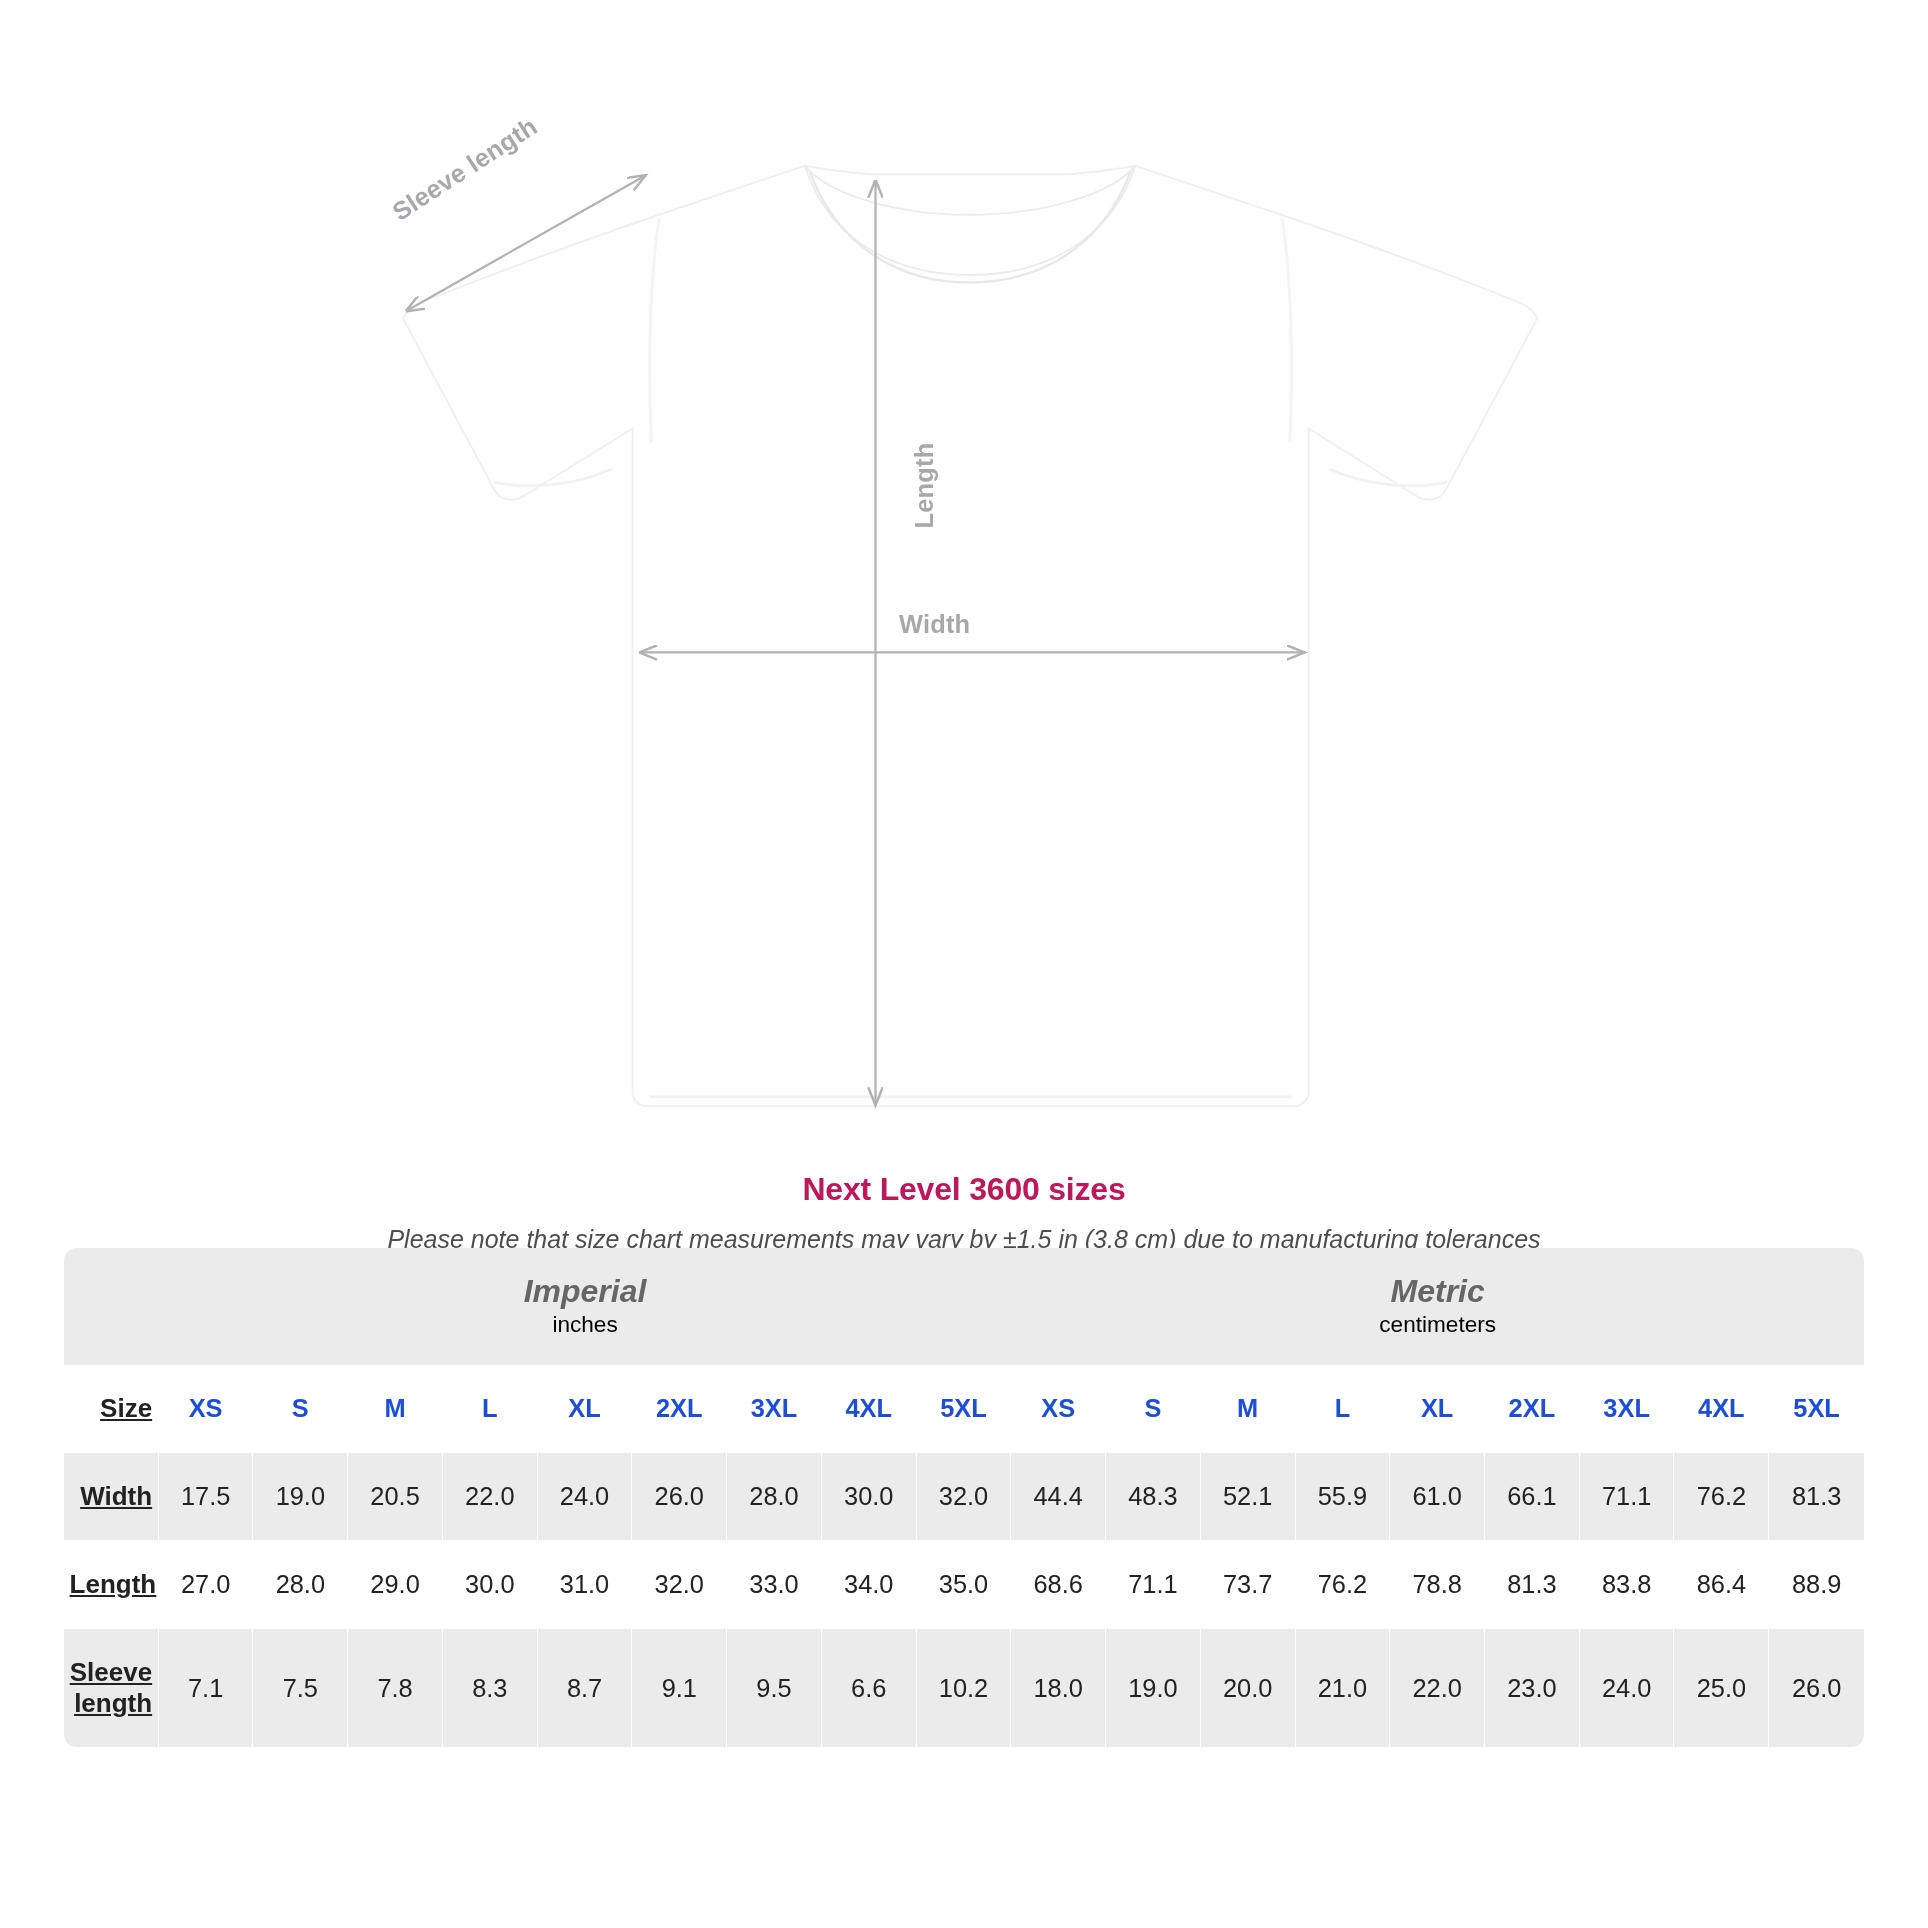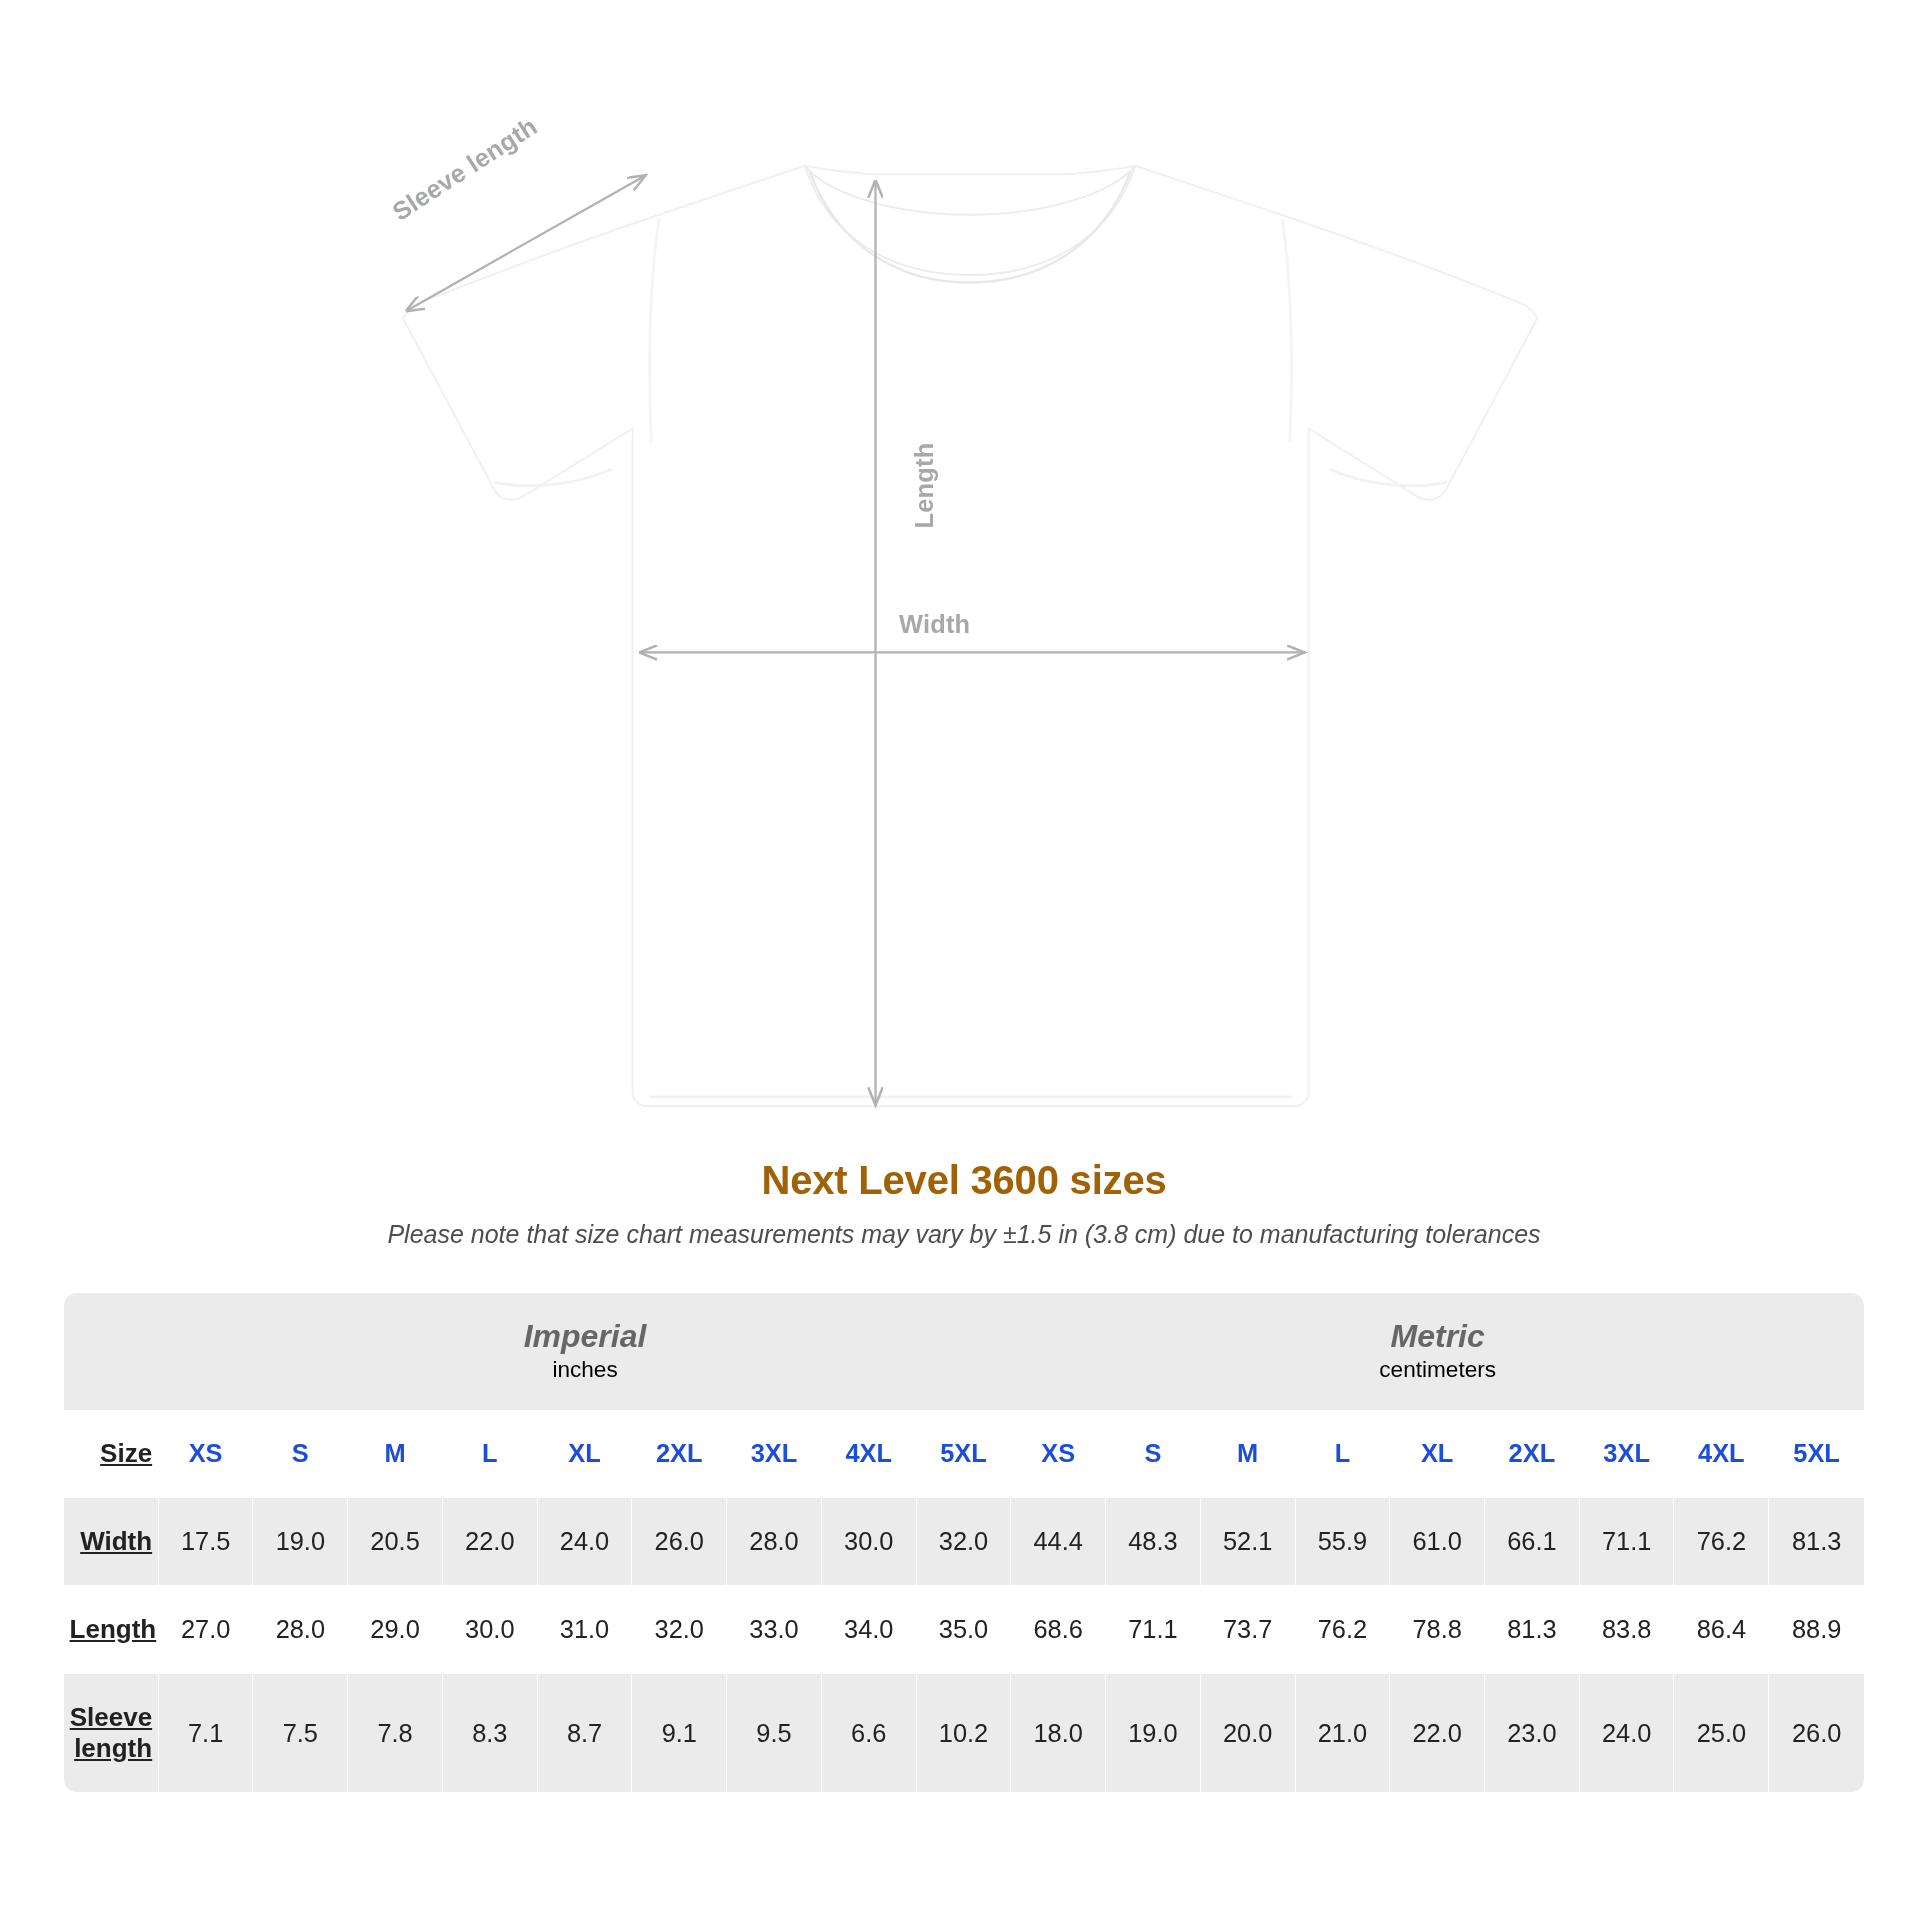--- a/index.html
+++ b/index.html
@@ -56,38 +56,38 @@
 
   
   .heading-block {
     position: absolute;
     left: 0;
     top: 1158px;
     width: 1928px;
     text-align: center;
   }
   .chart-title {
-    font-size: 40px;
-    font-weight: bold;
-    color: #a16207;
-    margin: 0 0 17px 0;
+    font-size: 32px;
+    font-weight: bold;
+    color: #be185d;
+    margin: 13px 0 17px 0;
     letter-spacing: -0.2px;
   }
   .chart-note {
     font-size: 25px;
     font-style: italic;
     color: #4d4d4d;
     margin: 0;
   }
 
   
   .table-wrap {
     position: absolute;
     left: 64px;
-    top: 1293px;
+    top: 1248px;
     width: 1800px;
   }
   table.size-table {
     border-collapse: separate;
     border-spacing: 0;
     width: 1800px;
     table-layout: fixed;
     font-size: 24.5px;
     color: #222;
   }

